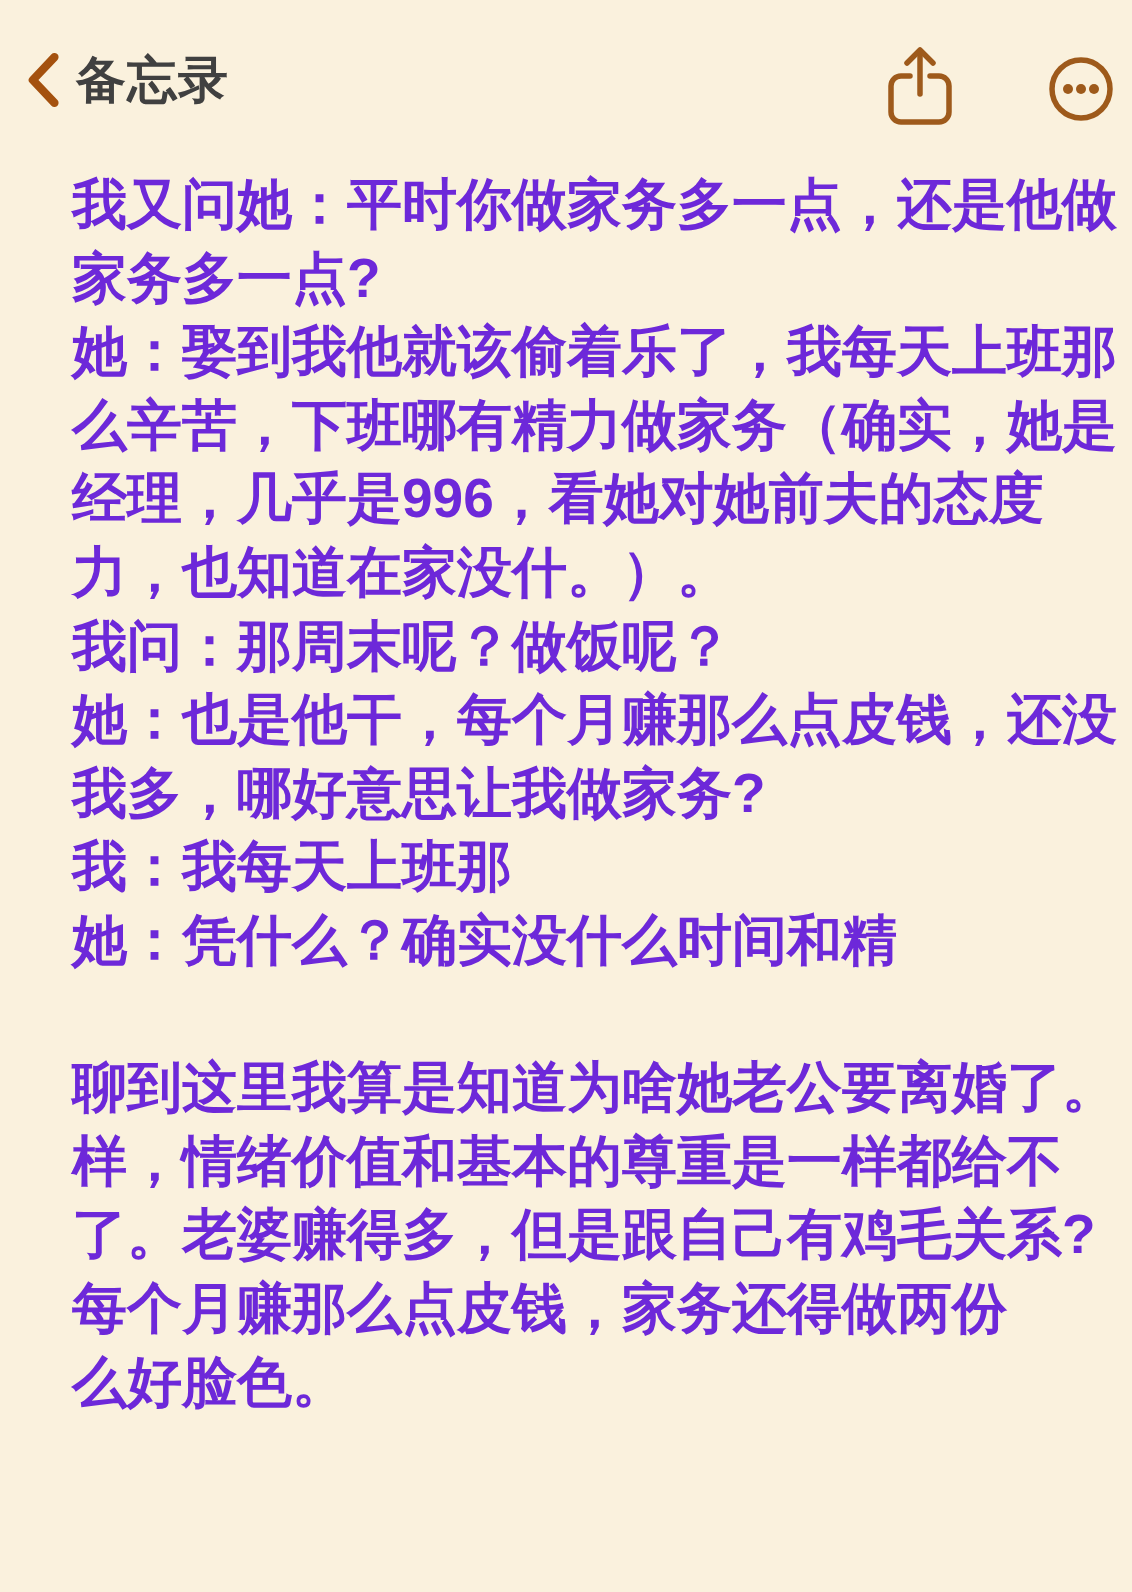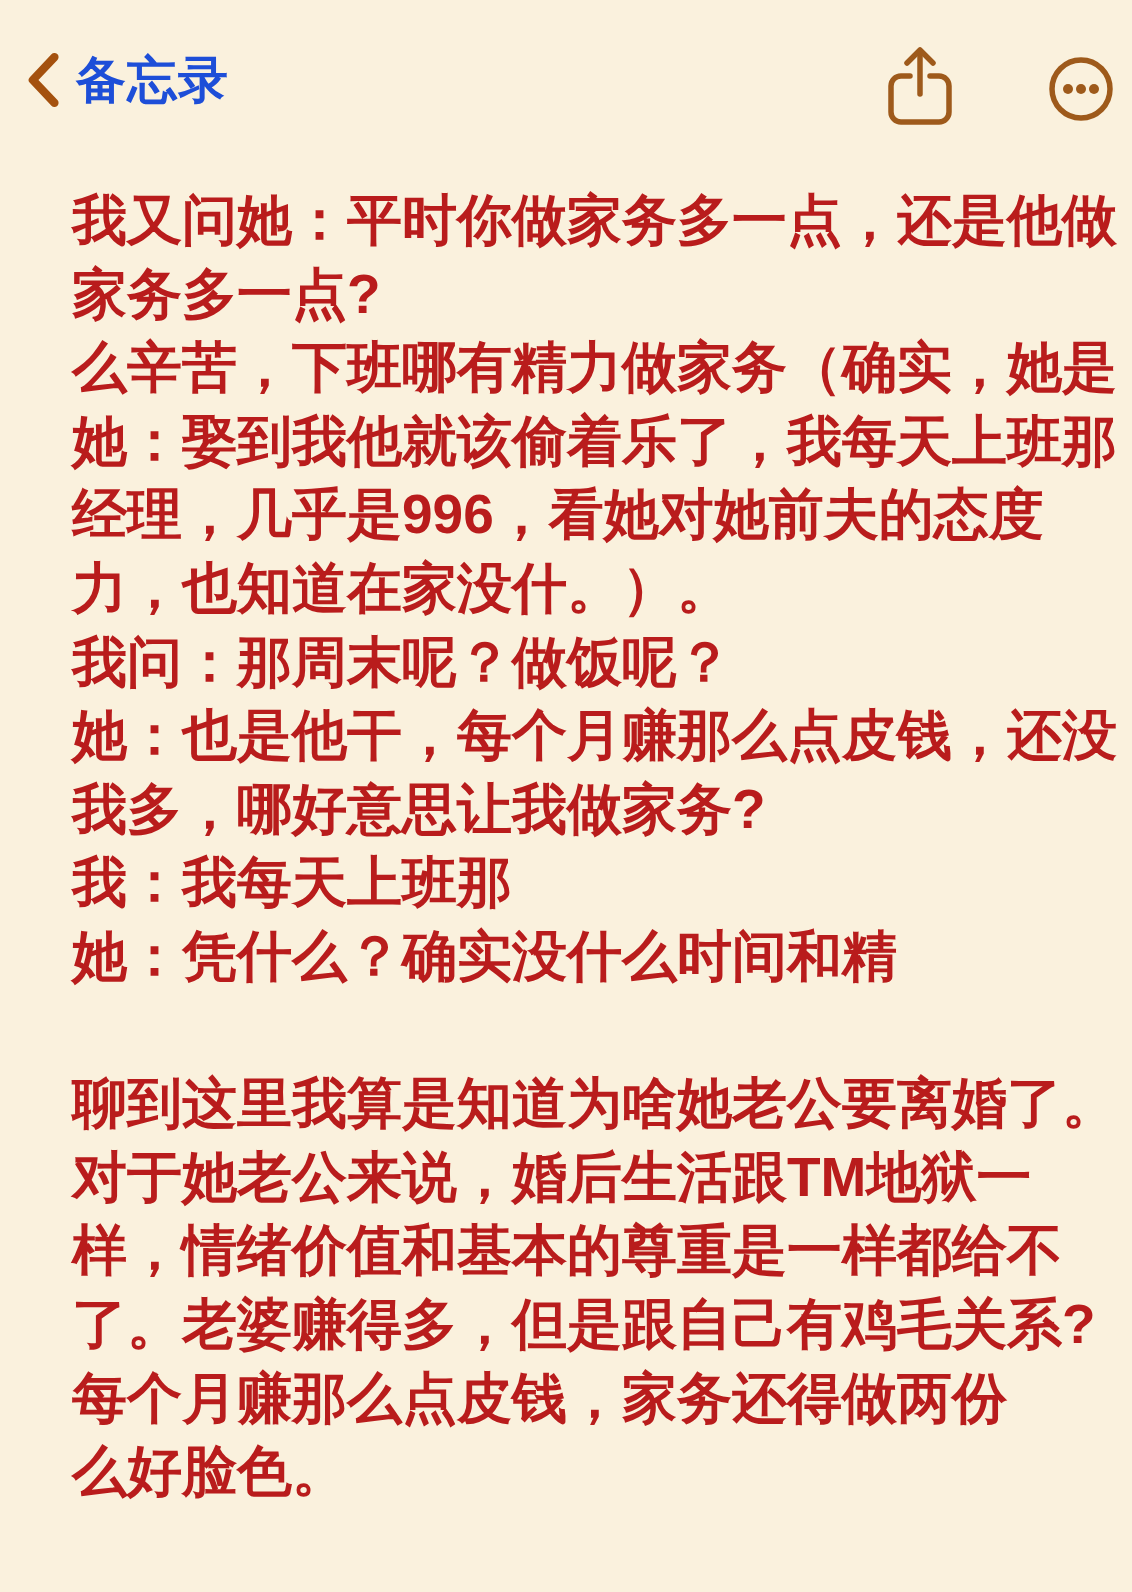--- a/index.html
+++ b/index.html
@@ -31,21 +31,21 @@
     cursor: pointer;
   }
   .back-chevron {
     width: 38px;
     height: 56px;
     display: block;
   }
   .back-label {
     font-size: 50px;
     font-weight: 600;
-    color: #1d4ed8;
+    color: #404040;
     line-height: 56px;
     letter-spacing: 1px;
   }
   .icon-button {
     background: none;
     border: none;
     padding: 0;
     cursor: pointer;
   }
   .share-button {
@@ -64,23 +64,23 @@
   }
   .share-button svg, .more-button svg {
     width: 100%;
     height: 100%;
     display: block;
   }
   
   .note-content {
     position: absolute;
     left: 72px;
-    top: 184px;
+    top: 168px;
     width: 1050px;
-    color: #b91c1c;
+    color: #6d28d9;
   }
   .line {
     font-size: 55px;
     line-height: 73.6px;
     min-height: 73.6px;
     font-weight: 600;
     white-space: nowrap;
     letter-spacing: 0;
   }
 </style>
@@ -117,29 +117,28 @@
         <circle cx="46" cy="33" r="5" fill="#9E5A1B"></circle>
       </svg>
     </span>
   </button>
 
 </div>
 
 <div class="note-content">
   <div class="line">我又问她：平时你做家务多一点，还是他做</div>
   <div class="line">家务多一点?</div>
+  <div class="line">她：娶到我他就该偷着乐了，我每天上班那</div>
   <div class="line">么辛苦，下班哪有精力做家务（确实，她是</div>
-  <div class="line">她：娶到我他就该偷着乐了，我每天上班那</div>
   <div class="line">经理，几乎是996，看她对她前夫的态度</div>
   <div class="line">力，也知道在家没什。）。</div>
   <div class="line">我问：那周末呢？做饭呢？</div>
   <div class="line">她：也是他干，每个月赚那么点皮钱，还没</div>
   <div class="line">我多，哪好意思让我做家务?</div>
   <div class="line">我：我每天上班那</div>
   <div class="line">她：凭什么？确实没什么时间和精</div>
   <div class="line"></div>
   <div class="line">聊到这里我算是知道为啥她老公要离婚了。</div>
-  <div class="line">对于她老公来说，婚后生活跟TM地狱一</div>
   <div class="line">样，情绪价值和基本的尊重是一样都给不</div>
   <div class="line">了。老婆赚得多，但是跟自己有鸡毛关系?</div>
   <div class="line">每个月赚那么点皮钱，家务还得做两份</div>
   <div class="line">么好脸色。</div>
 </div>
 
 </body></html>

